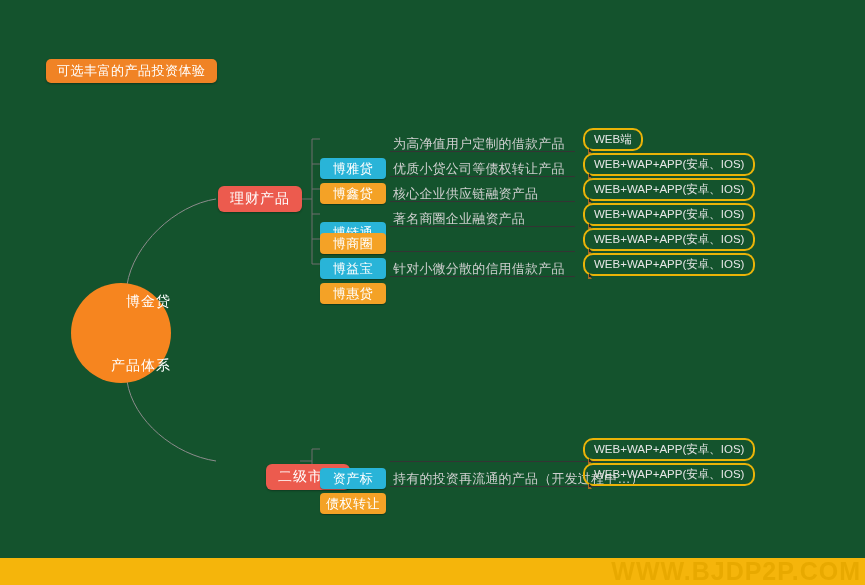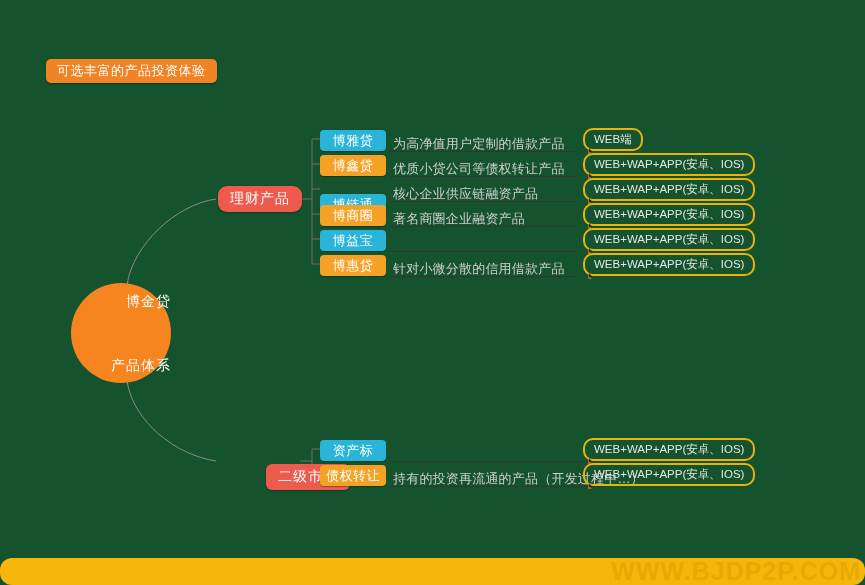--- a/index.html
+++ b/index.html
@@ -76,30 +76,31 @@
     align-items: center;
     justify-content: center;
     background: #ec5b4e;
     border-radius: 6px;
     color: #ffffff;
     font-size: 14px;
     letter-spacing: 1px;
     white-space: nowrap;
     box-shadow: 0 1px 2px rgba(0,0,0,0.3);
   }
-  #cat-wealth { left: 218px; top: 186px; border-radius: 9px; }
+  #cat-wealth { left: 218px; top: 186px; }
   #cat-secondary { left: 218px; top: 464px; margin-left: 48px; }
 
   
   .row {
     position: absolute;
     left: 320px;
     height: 25px;
     display: flex;
     align-items: center;
+    margin-top: 28px;
   }
   .chip {
     width: 66px;
     height: 21px;
     border-radius: 4px;
     display: flex;
     align-items: center;
     justify-content: center;
     color: #ffffff;
     font-size: 13px;
@@ -171,21 +172,20 @@
   #bottom-bar {
     position: absolute;
     left: 0;
     bottom: 0;
     width: 865px;
     height: 27px;
     background: #f5b50b;
     display: flex;
     align-items: center;
     justify-content: flex-end;
-    border-radius: 12px;
   }
   #watermark {
     color: #e8a900;
     font-size: 25px;
     font-weight: bold;
     letter-spacing: 1px;
     padding-right: 4px;
     line-height: 27px;
   }
 </style>

